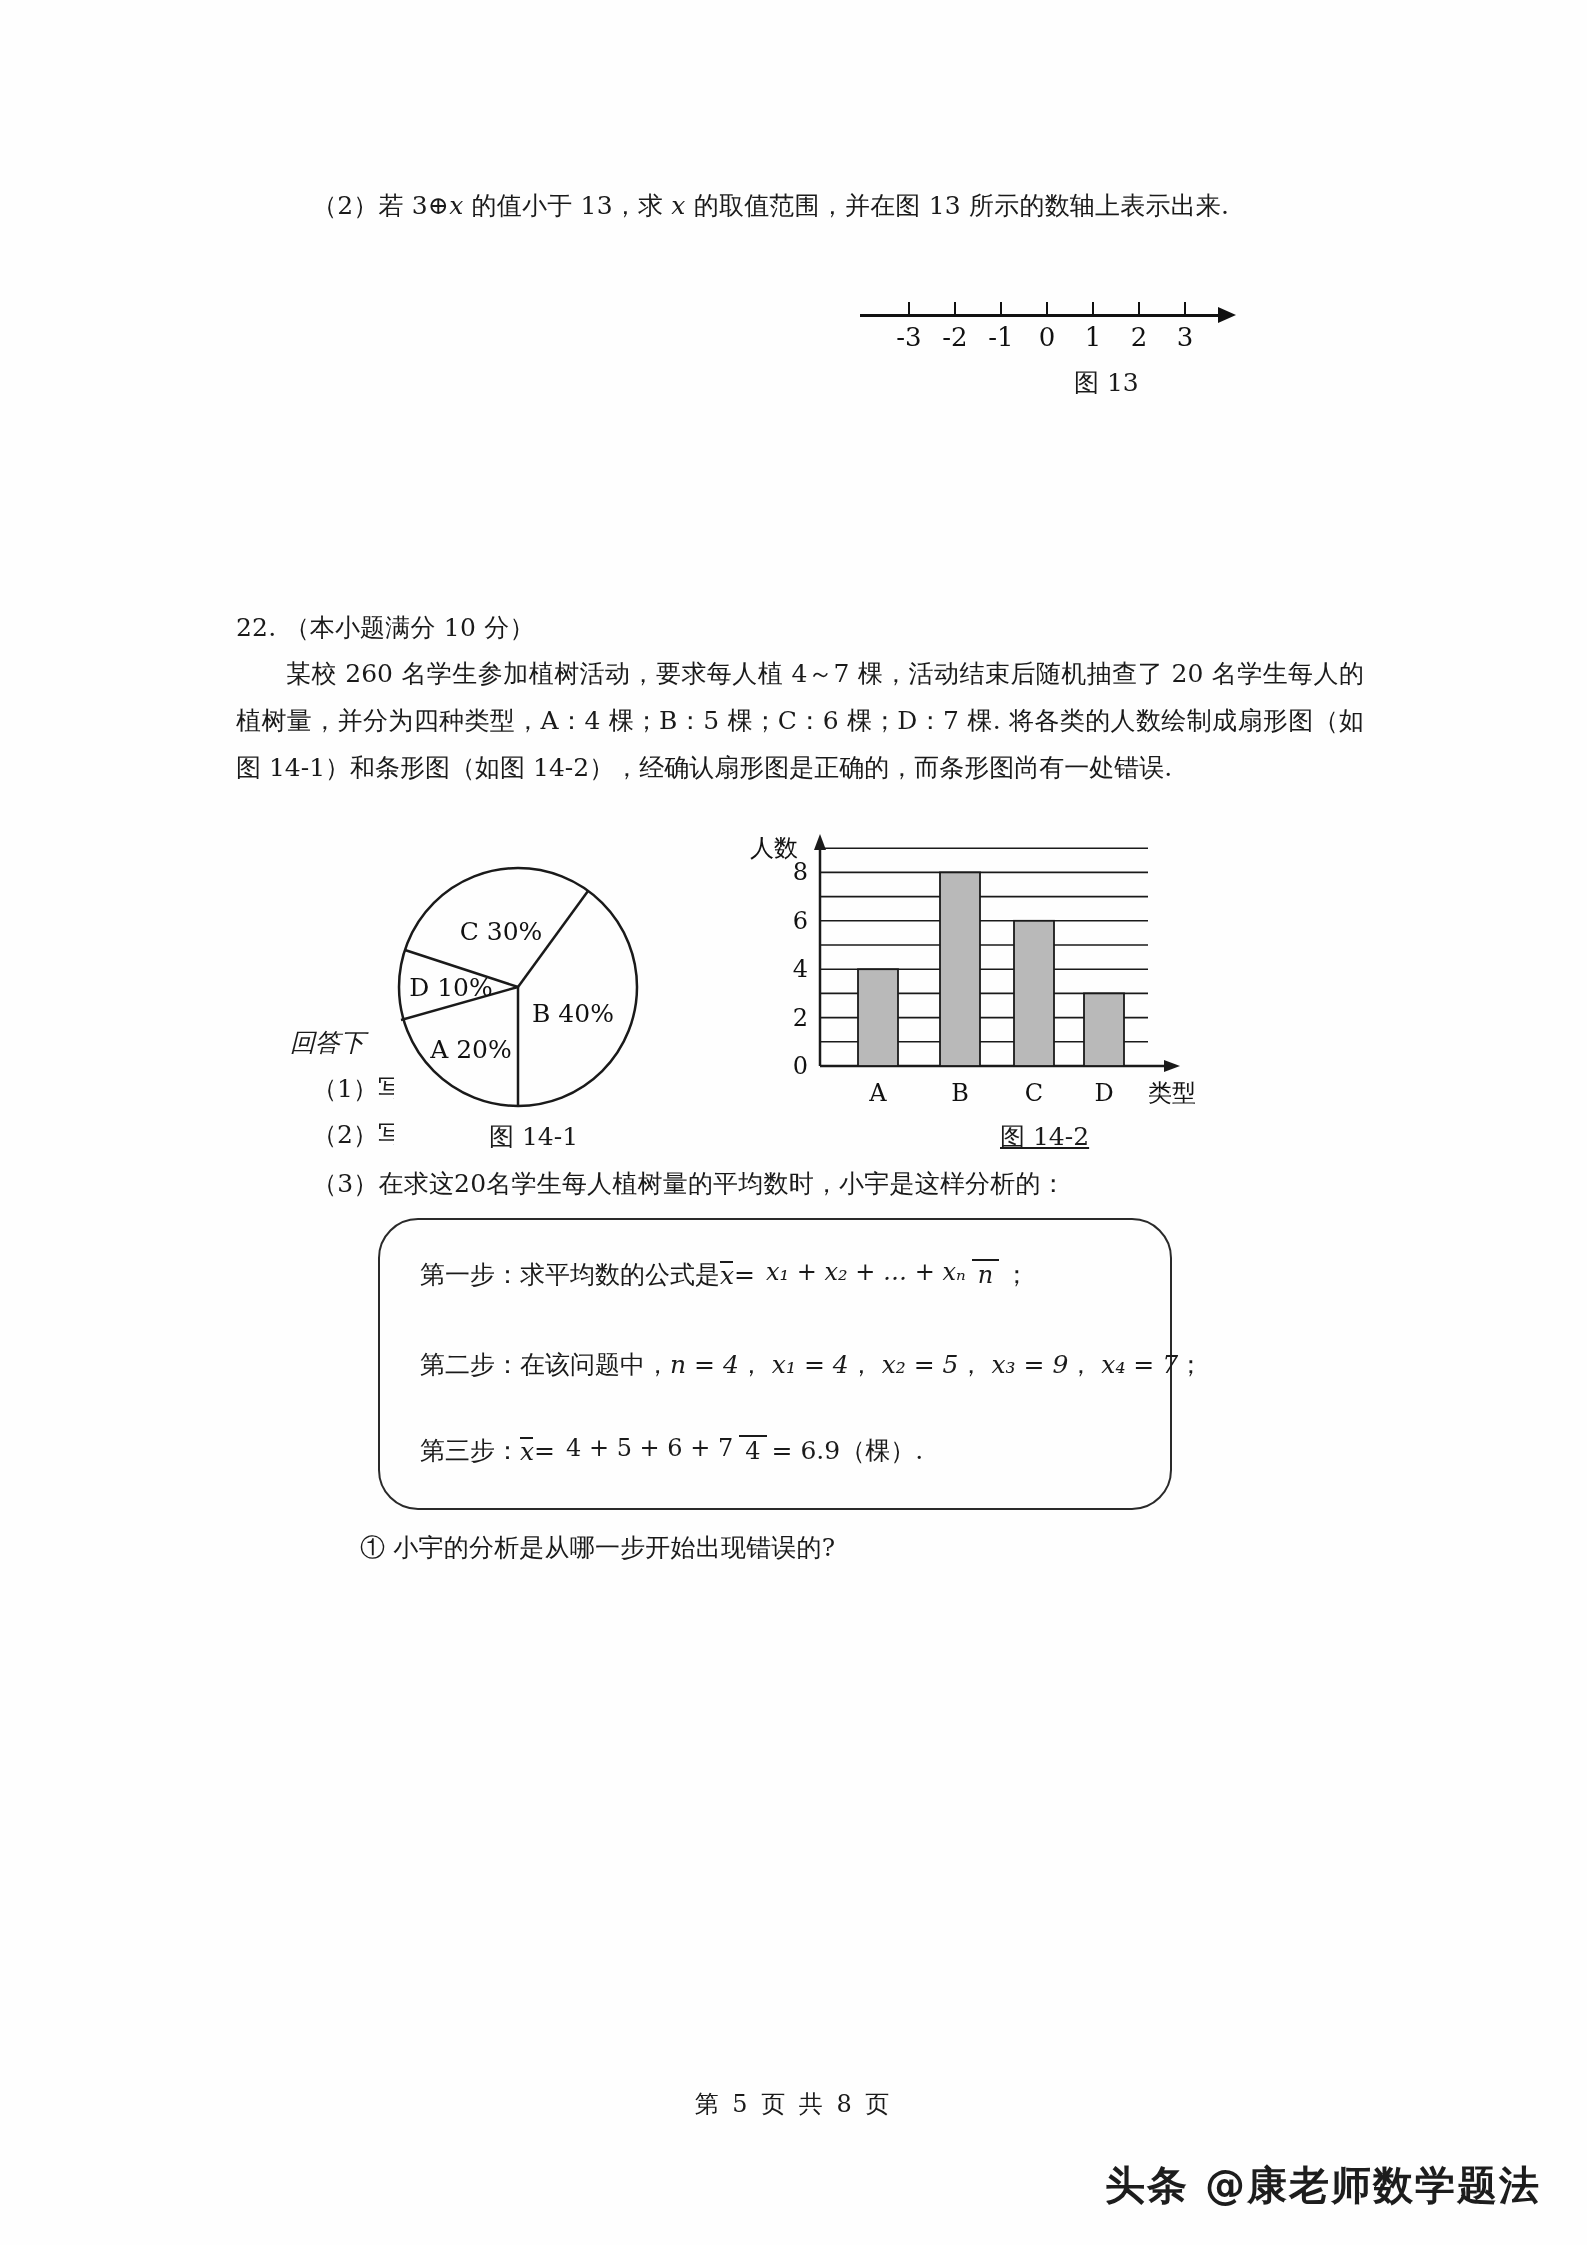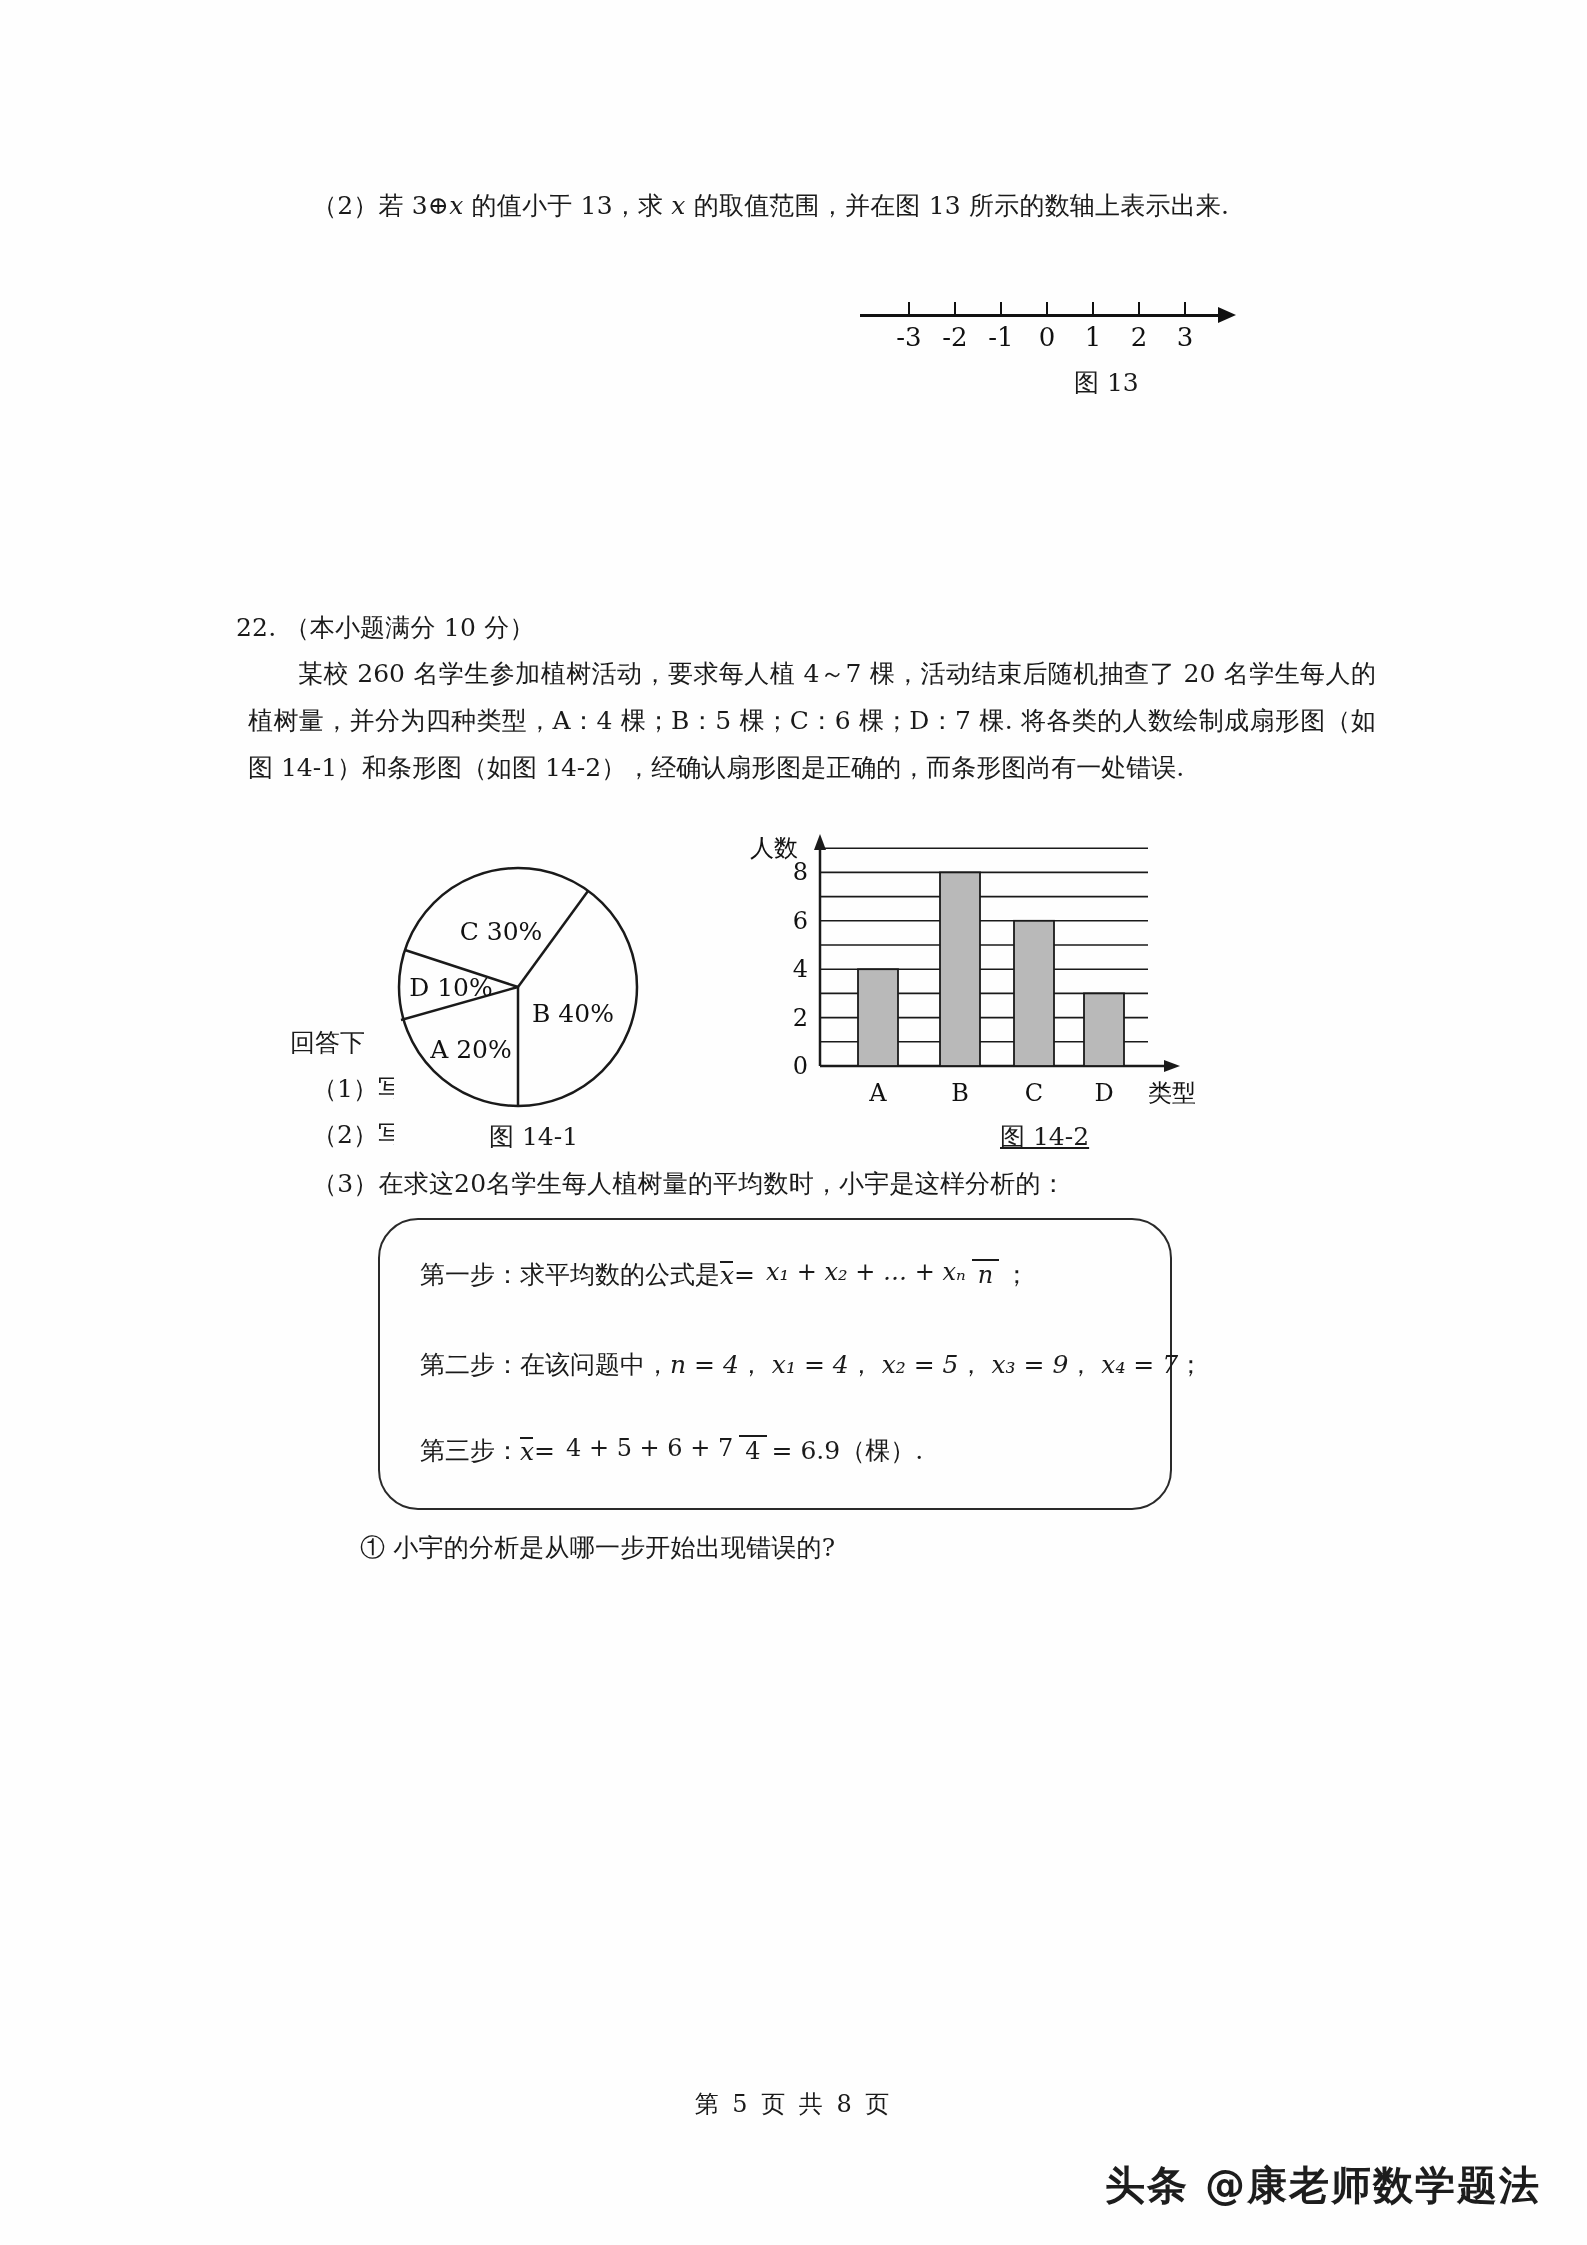--- a/index.html
+++ b/index.html
@@ -76,34 +76,34 @@
   #fig13-cap {
     position: absolute;
     left: 1030px; top: 366px;
     font-size: 25px;
     margin-left: 44px;
   }
 
   
   #q22-head { left: 236px; top: 604px; }
   #q22-body {
-    left: 248px;
+    left: 236px;
     top: 650px;
     width: 1128px;
     text-indent: 50px;
   }
 
   
   .stub {
     position: absolute;
     font-size: 25px;
     white-space: nowrap;
     color: #1a1a1a;
   }
-  #stub0 { left: 290px; top: 1026px; }
+  #stub0 { left: 290px; top: 1026px; font-style: italic; }
   #stub1 { left: 312px; top: 1072px; }
   #stub2 { left: 312px; top: 1118px; }
   .stub-mask {
     position: absolute;
     background: #fefefe;
   }
 
   
   #pie-wrap {
     position: absolute;

